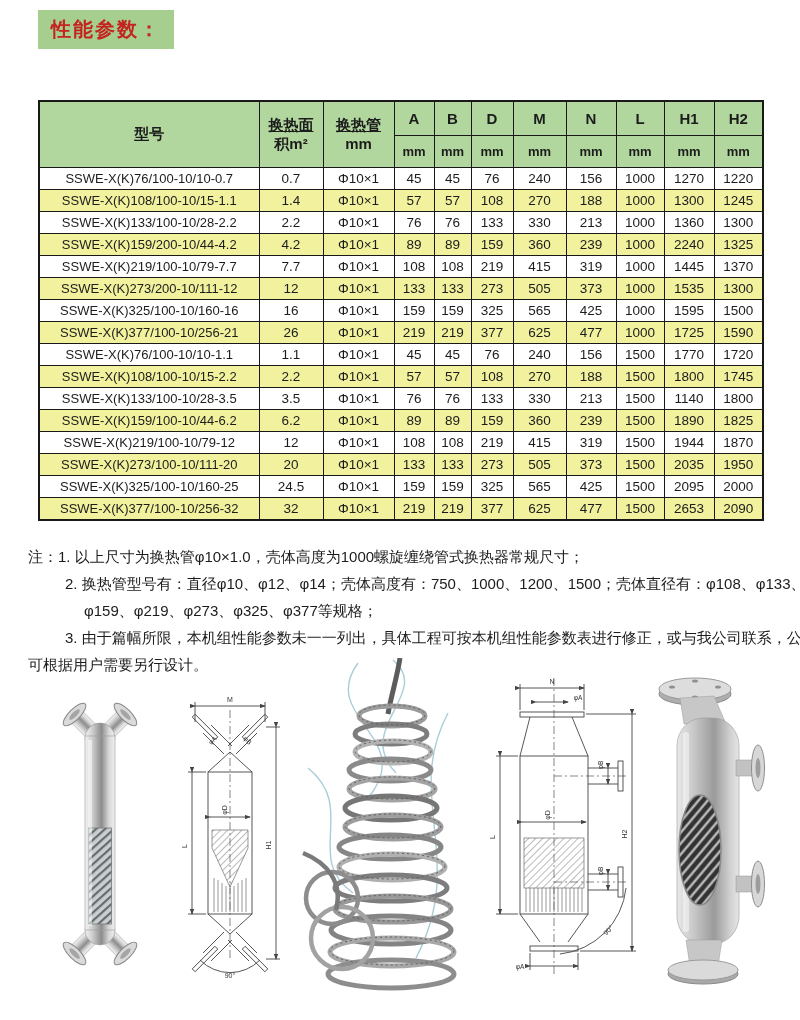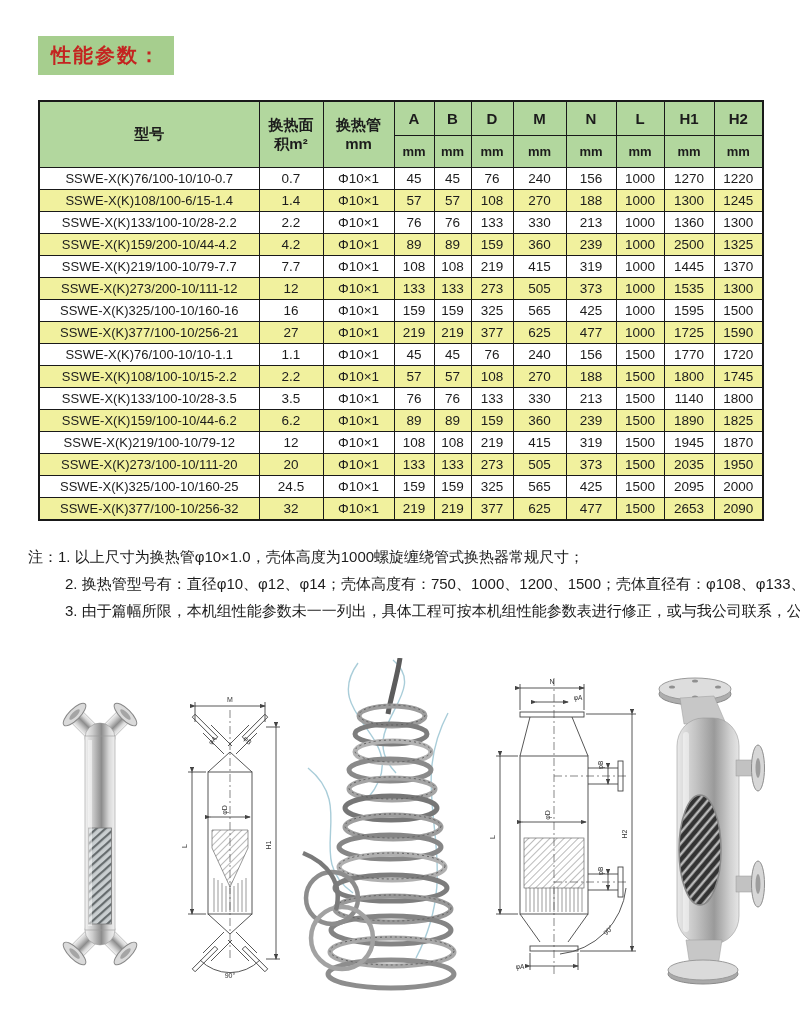--- a/index.html
+++ b/index.html
@@ -1,31 +1,31 @@
 <!DOCTYPE html>
 <html><head>
 <meta charset="utf-8">
 <style>
   html,body{margin:0;padding:0;background:#ffffff;}
   .page{position:relative;width:800px;height:1020px;background:#ffffff;overflow:hidden;
         font-family:"Liberation Sans","DejaVu Sans",sans-serif;color:#1c1c1c;}
   
-  .title-box{position:absolute;left:38px;top:36px;background:#a6ce8e;color:#c42420;
+  .title-box{position:absolute;left:38px;top:10px;background:#a6ce8e;color:#c42420;
              font-size:20px;font-weight:bold;padding:6px 13px;letter-spacing:2px;}
   
   table.spec{position:absolute;left:38px;top:100px;width:724px;border-collapse:collapse;
              table-layout:fixed;border:2px solid #191919;}
   .spec th,.spec td{border:1px solid #191919;text-align:center;vertical-align:middle;
                     padding:0;white-space:nowrap;overflow:hidden;}
   .spec thead th{background:#b2d79e;font-weight:bold;}
   .spec thead tr.letters th{height:33px;font-size:15px;}
   .spec thead tr.units th{height:31px;font-size:13px;}
   .spec thead th.big{font-size:16px;font-weight:bold;}
   .spec thead th.big .l2{display:block;line-height:1.25;text-align:center;}
-  .spec thead th.big .l1{display:block;line-height:1.25;}
+  .spec thead th.big .l1{display:block;line-height:1.25;text-decoration:underline;}
   .spec tbody td{height:21px;font-size:13.5px;background:#ffffff;line-height:1;}
   .spec tbody td.model{font-size:13px;letter-spacing:0;}
   .spec tbody tr.alt td{background:#f1f19e;}
   
   .notes{position:absolute;left:28px;top:543px;width:770px;font-size:15px;
          line-height:27px;color:#1c1c1c;}
   .notes div{white-space:nowrap;}
   .notes .in1{padding-left:37px;}
   .notes .in2{padding-left:56px;}
   
@@ -94,21 +94,21 @@
       <td>45</td>
       <td>45</td>
       <td>76</td>
       <td>240</td>
       <td>156</td>
       <td>1000</td>
       <td>1270</td>
       <td>1220</td>
     </tr>
         <tr class="alt">
-      <td class="model">SSWE-X(K)108/100-6/15-1.4</td>
+      <td class="model">SSWE-X(K)108/100-10/15-1.1</td>
       <td>1.4</td>
       <td>Φ10×1</td>
       <td>57</td>
       <td>57</td>
       <td>108</td>
       <td>270</td>
       <td>188</td>
       <td>1000</td>
       <td>1300</td>
       <td>1245</td>
@@ -129,21 +129,21 @@
         <tr class="alt">
       <td class="model">SSWE-X(K)159/200-10/44-4.2</td>
       <td>4.2</td>
       <td>Φ10×1</td>
       <td>89</td>
       <td>89</td>
       <td>159</td>
       <td>360</td>
       <td>239</td>
       <td>1000</td>
-      <td>2500</td>
+      <td>2240</td>
       <td>1325</td>
     </tr>
         <tr>
       <td class="model">SSWE-X(K)219/100-10/79-7.7</td>
       <td>7.7</td>
       <td>Φ10×1</td>
       <td>108</td>
       <td>108</td>
       <td>219</td>
       <td>415</td>
@@ -173,21 +173,21 @@
       <td>159</td>
       <td>325</td>
       <td>565</td>
       <td>425</td>
       <td>1000</td>
       <td>1595</td>
       <td>1500</td>
     </tr>
         <tr class="alt">
       <td class="model">SSWE-X(K)377/100-10/256-21</td>
-      <td>27</td>
+      <td>26</td>
       <td>Φ10×1</td>
       <td>219</td>
       <td>219</td>
       <td>377</td>
       <td>625</td>
       <td>477</td>
       <td>1000</td>
       <td>1725</td>
       <td>1590</td>
     </tr>
@@ -246,21 +246,21 @@
         <tr>
       <td class="model">SSWE-X(K)219/100-10/79-12</td>
       <td>12</td>
       <td>Φ10×1</td>
       <td>108</td>
       <td>108</td>
       <td>219</td>
       <td>415</td>
       <td>319</td>
       <td>1500</td>
-      <td>1945</td>
+      <td>1944</td>
       <td>1870</td>
     </tr>
         <tr class="alt">
       <td class="model">SSWE-X(K)273/100-10/111-20</td>
       <td>20</td>
       <td>Φ10×1</td>
       <td>133</td>
       <td>133</td>
       <td>273</td>
       <td>505</td>
@@ -294,21 +294,23 @@
       <td>1500</td>
       <td>2653</td>
       <td>2090</td>
     </tr>
       </tbody>
   </table>
 
   <div class="notes">
     <div>注：1. 以上尺寸为换热管φ10×1.0，壳体高度为1000螺旋缠绕管式换热器常规尺寸；</div>
     <div class="in1">2. 换热管型号有：直径φ10、φ12、φ14；壳体高度有：750、1000、1200、1500；壳体直径有：φ108、φ133、</div>
+    <div class="in2">φ159、φ219、φ273、φ325、φ377等规格；</div>
     <div class="in1">3. 由于篇幅所限，本机组性能参数未一一列出，具体工程可按本机组性能参数表进行修正，或与我公司联系，公司</div>
+    <div>可根据用户需要另行设计。</div>
   </div>
 
   <div class="fig" style="left:38px;top:678px;width:125px;height:310px">
     <svg width="125" height="310" viewBox="0 0 125 310">
       <defs>
         <linearGradient id="mh1" x1="0" y1="0" x2="1" y2="0">
           <stop offset="0" stop-color="#f4f4f4"></stop>
             <stop offset="0.25" stop-color="#cdcdcd"></stop>
           <stop offset="0.55" stop-color="#8d8d8d"></stop>
             <stop offset="0.8" stop-color="#d8d8d8"></stop>

